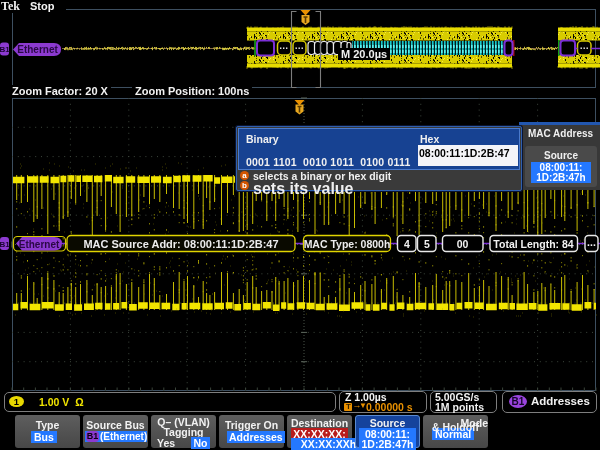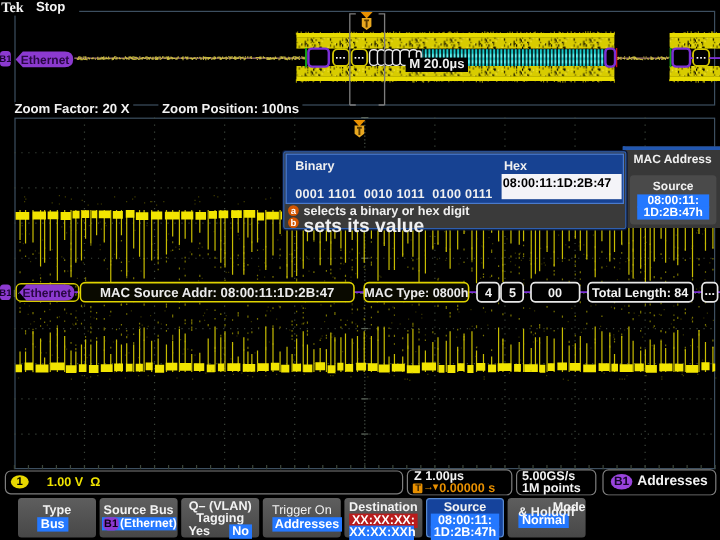--- a/index.html
+++ b/index.html
@@ -326,26 +326,26 @@
 <div class="t" style="left:83px;top:415px;width:65px;height:33px;background:linear-gradient(#5e5e5e,#474747);border-radius:3px;box-sizing:border-box;"></div>
 <div class="t" style="left:83px;top:419px;width:65px;text-align:center;color:#f2f2f2;font-weight:bold;font-size:10.5px;">Source Bus</div>
 <div class="t" style="left:85px;top:430.5px;width:62px;height:11px;background:#2478ff;"></div>
 <div class="t" style="left:86px;top:431px;width:13px;height:10.5px;background:#8c3ad0;border-radius:4px;color:#0a0014;font-weight:bold;font-size:9px;text-align:center;line-height:10.5px;">B1</div>
 <div class="t" style="left:100px;top:430.5px;color:#fff;font-weight:bold;font-size:10px;">(Ethernet)</div>
 <div class="t" style="left:151px;top:415px;width:65px;height:33px;background:linear-gradient(#5e5e5e,#474747);border-radius:3px;box-sizing:border-box;"></div>
 <div class="t" style="left:151px;top:416.5px;width:65px;text-align:center;color:#f2f2f2;font-weight:bold;font-size:10.5px;line-height:10.5px;">Q– (VLAN)<br>Tagging</div>
 <div class="t" style="left:157px;top:437px;color:#f2f2f2;font-weight:bold;font-size:10.5px;">Yes</div>
 <div class="t" style="left:191px;top:437px;width:19px;background:#2478ff;color:#fff;font-weight:bold;font-size:10.5px;text-align:center;">No</div>
 <div class="t" style="left:219px;top:415px;width:65px;height:33px;background:linear-gradient(#5e5e5e,#474747);border-radius:3px;box-sizing:border-box;"></div>
-<div class="t" style="left:219px;top:419px;width:65px;text-align:center;color:#f2f2f2;font-weight:normal;font-size:10.5px;">Trigger On</div>
+<div class="t" style="left:219px;top:419px;width:65px;text-align:center;color:#f2f2f2;font-weight:bold;font-size:10.5px;">Trigger On</div>
 <div class="t" style="left:227px;top:430.5px;padding:0 2px;background:#2478ff;color:#fff;font-weight:bold;font-size:10.5px;">Addresses</div>
 <div class="t" style="left:287px;top:415px;width:65px;height:33px;background:linear-gradient(#5e5e5e,#474747);border-radius:3px;box-sizing:border-box;"></div>
 <div class="t" style="left:287px;top:416.5px;width:65px;text-align:center;color:#f2f2f2;font-weight:bold;font-size:10.5px;">Destination</div>
 <div class="t" style="left:291px;top:427.5px;width:57px;background:#b91c1c;color:#fff;font-weight:bold;font-size:10.5px;text-align:center;">XX:XX:XX:</div>
-<div class="t" style="left:291px;top:438px;width:54px;background:#2478ff;color:#fff;font-weight:bold;font-size:10.5px;text-align:center;">XX:XX:XXh</div>
+<div class="t" style="left:291px;top:438px;width:75px;background:#2478ff;color:#fff;font-weight:bold;font-size:10.5px;text-align:center;">XX:XX:XXh</div>
 <div class="t" style="left:355px;top:415px;width:65px;height:33px;background:#15439c;border:1px solid #5a8ad0;border-radius:3px;box-sizing:border-box;"></div>
 <div class="t" style="left:355px;top:416.5px;width:65px;text-align:center;color:#f2f2f2;font-weight:bold;font-size:10.5px;">Source</div>
 <div class="t" style="left:359px;top:427.5px;width:57px;background:#2478ff;color:#fff;font-weight:bold;font-size:10.5px;text-align:center;">08:00:11:</div>
 <div class="t" style="left:359px;top:438px;width:57px;background:#2478ff;color:#fff;font-weight:bold;font-size:10.5px;text-align:center;">1D:2B:47h</div>
 <div class="t" style="left:423px;top:415px;width:65px;height:33px;background:linear-gradient(#5e5e5e,#474747);border-radius:3px;box-sizing:border-box;"></div>
 <div class="t" style="left:423px;top:416.5px;width:65px;text-align:right;color:#f2f2f2;font-weight:bold;font-size:10.5px;">Mode</div>
 <div class="t" style="left:432px;top:427.5px;padding:0 3px;background:#2478ff;color:#fff;font-weight:bold;font-size:10.5px;">Normal</div>
 <div class="t" style="left:423px;top:421px;width:65px;text-align:center;color:#f2f2f2;font-weight:bold;font-size:10.5px;">&amp; Holdoff</div>
 </div>
 </body></html>

